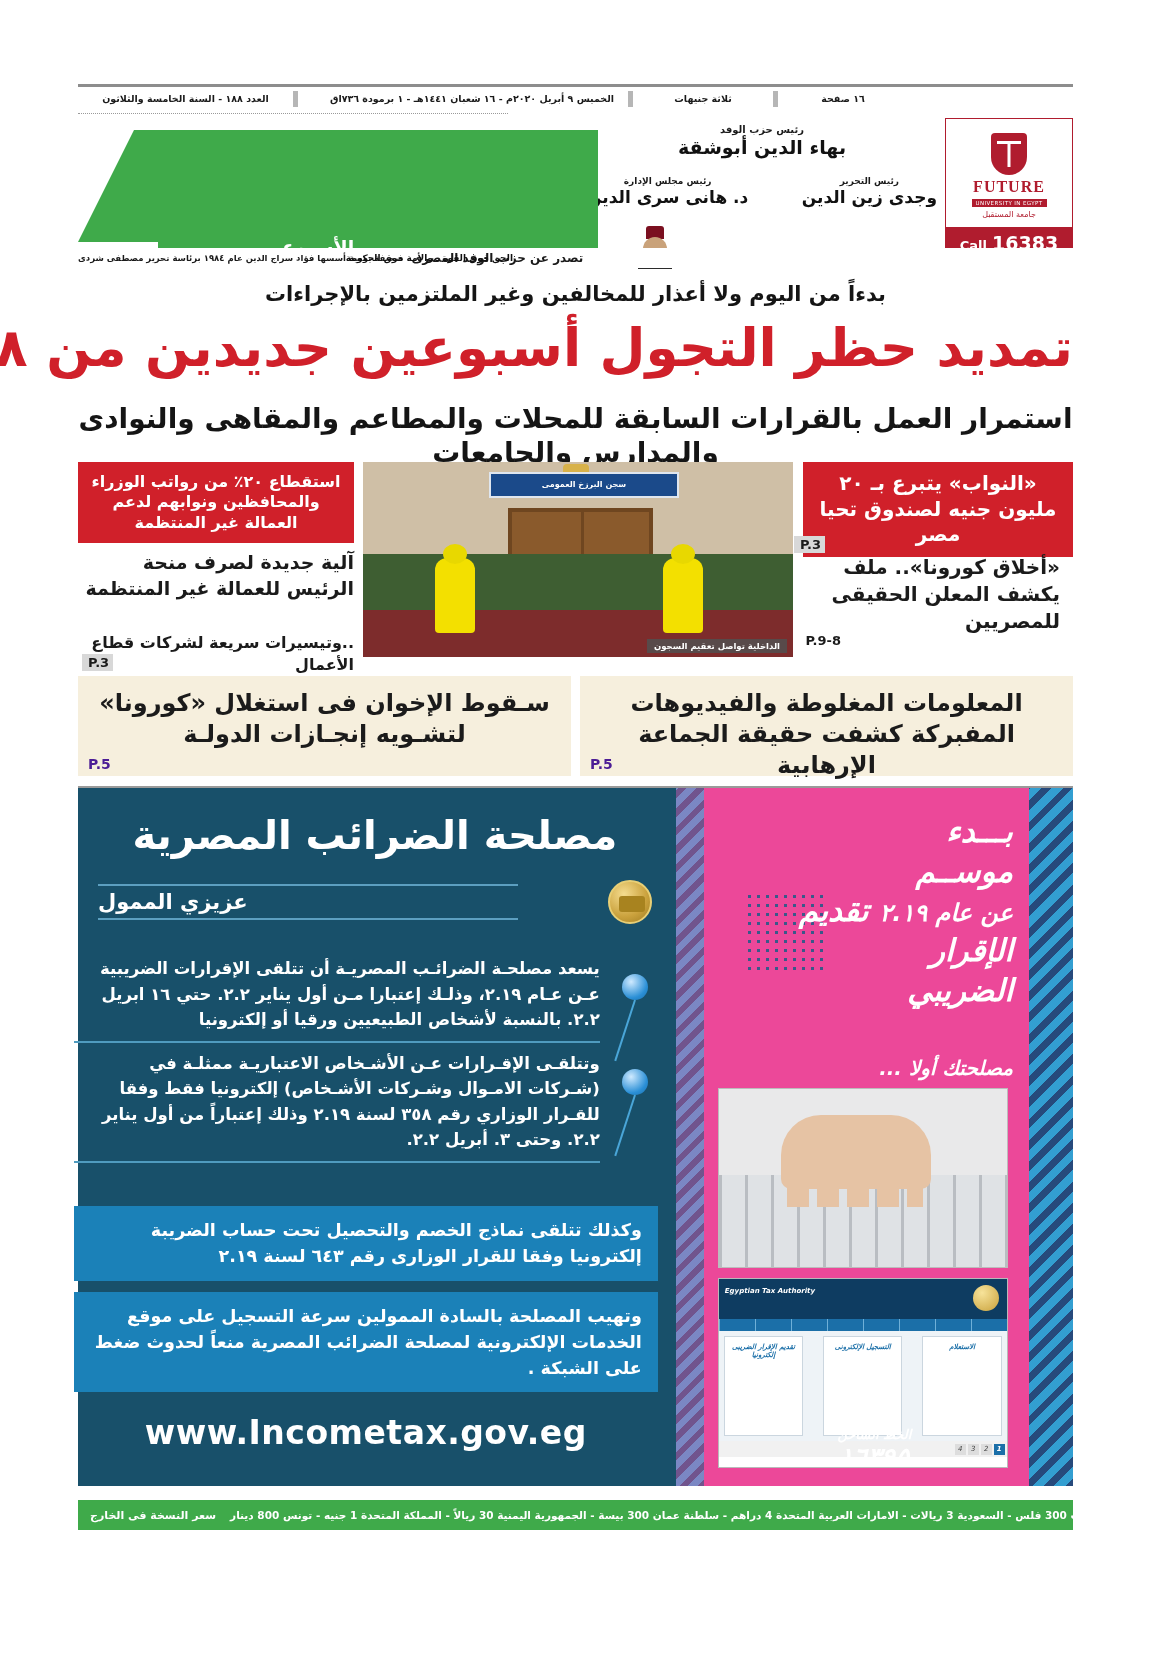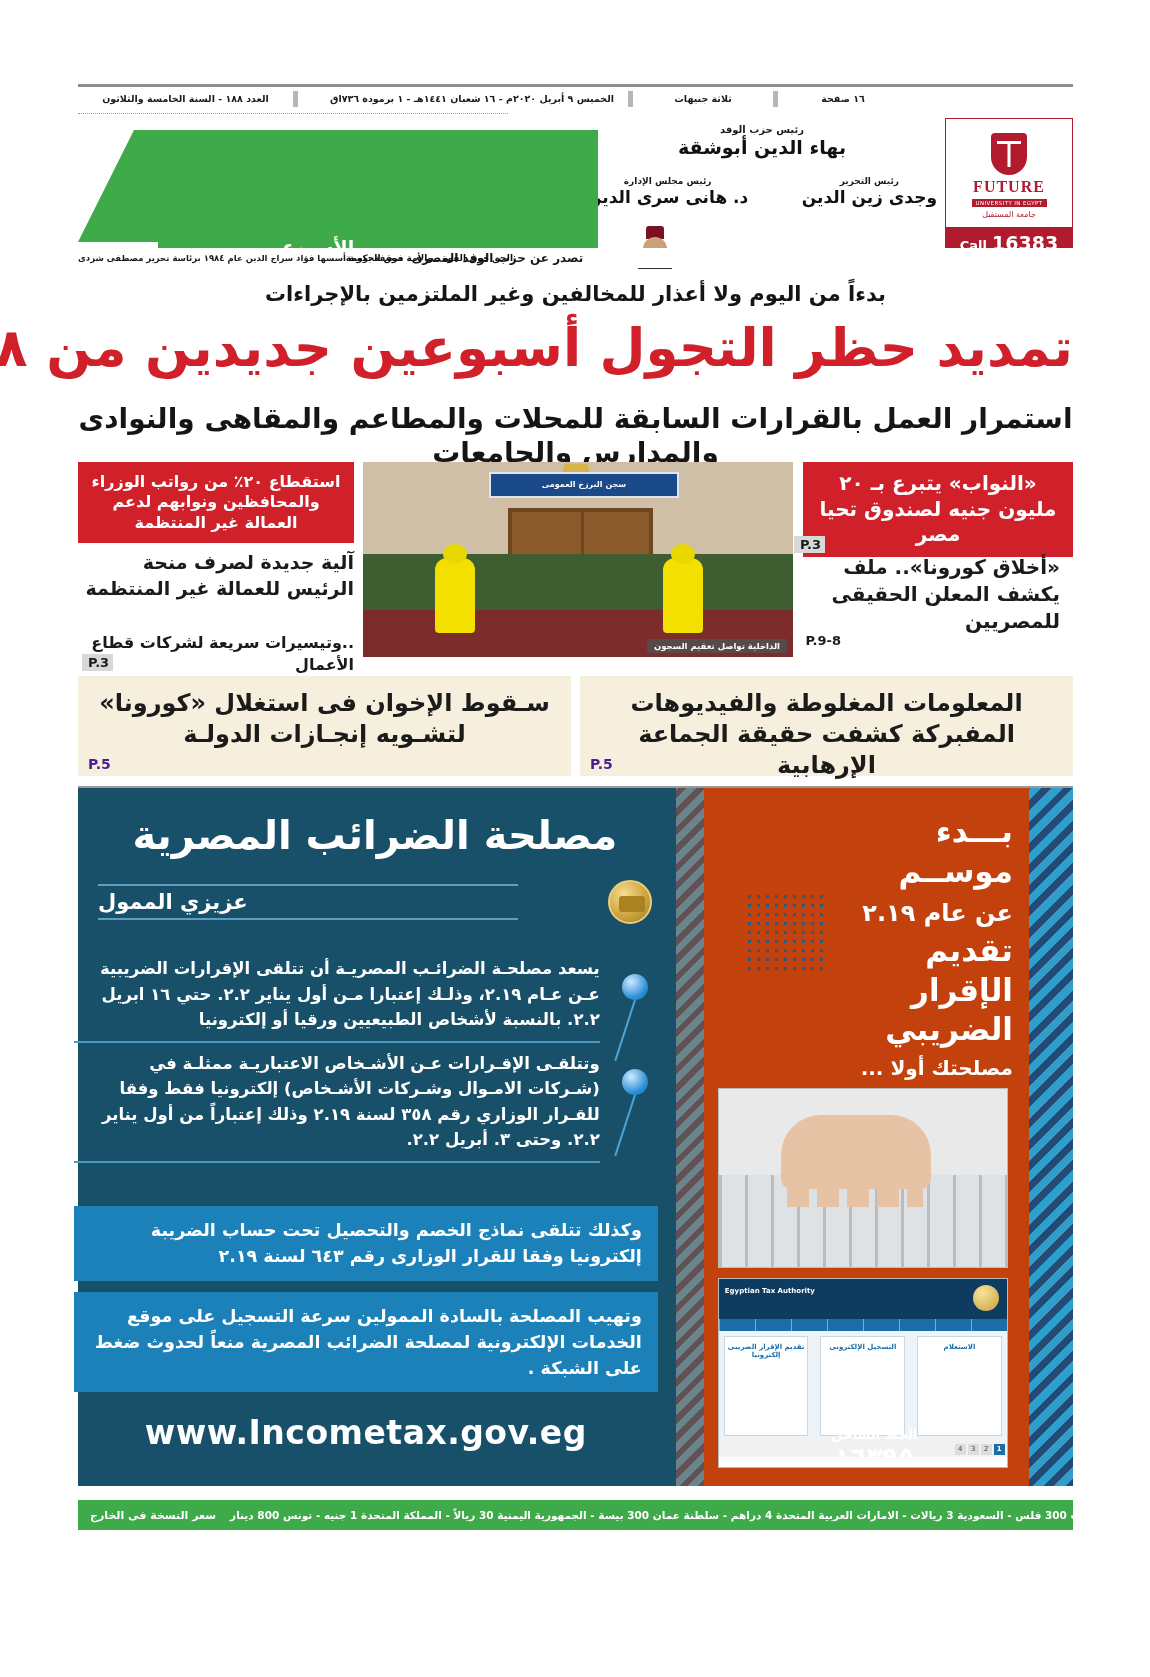--- a/index.html
+++ b/index.html
@@ -183,21 +183,21 @@
   .cream.a .pg { left:10px; }
   .cream.b .pg { left:10px; }
 
   
   .taxad {
     position:absolute; left:78px; top:786px; width:995px; height:700px;
     border-top:2px solid #9a9a9a;
     display:flex; flex-direction:row-reverse;
   }
   .tax-right { width:620px; background:#18506a; position:relative; padding:18px 22px 0 18px; }
-  .tax-left  { width:413px; background:#c2410c; position:relative; overflow:hidden;}
+  .tax-left  { width:413px; background:#ec4899; position:relative; overflow:hidden;font-style:italic;}
 
   .tax-title { font-size:40px; font-weight:bold; color:#fff; text-align:center; margin-top:6px; letter-spacing:-1px;}
   .tax-medal {
     position:absolute; right:24px; top:92px; width:44px; height:44px; border-radius:50%;
     background: radial-gradient(circle at 35% 30%, #f5dc8e, #caa13c 60%, #9e7b22);
     border:2px solid #e8cf76;
   }
   .tax-medal:after{
     content:""; position:absolute; left:9px; top:14px; width:26px; height:16px;
     background:#a8831f; border-radius:3px;
@@ -276,21 +276,21 @@
   .shot2 {
     position:absolute; left:42px; top:490px; width:290px; height:190px;
     background:#fff; border:1px solid #b9b9b9; overflow:hidden;
   }
   .s2-hdr { height:40px; background:#0e3c61; position:relative; }
   .s2-hdr .lbl{ position:absolute; left:6px; top:8px; font-size:7px; color:#fff; font-weight:bold;}
   .s2-hdr .gold{ position:absolute; right:8px; top:6px; width:26px; height:26px; border-radius:50%;
                  background: radial-gradient(circle at 35% 30%, #f7e39a, #c9a13b);}
   .s2-nav { height:12px; background:#1b6fa8; display:flex; flex-direction:row-reverse; }
   .s2-nav i{ flex:1; border-left:1px solid #6fb0d8; }
-  .s2-body{ height:110px; background:#eef3f7; display:flex; flex-direction:row-reverse; gap:12px; padding:5px; }
+  .s2-body{ height:110px; background:#eef3f7; display:flex; flex-direction:row-reverse; gap:20px; padding:5px; }
   .s2-card{ flex:1; background:#fff; border:1px solid #cbd6df; position:relative;}
   .s2-card .t{ position:absolute; left:0; right:0; top:6px; text-align:center; font-size:7px; color:#1b6fa8; font-weight:bold;}
   .s2-pager{ height:16px; background:#f1f1f1; display:flex; align-items:center; padding-left:8px; }
   .s2-pager b{ width:11px; height:11px; background:#1b6fa8; color:#fff; font-size:7px; text-align:center; line-height:11px; margin-right:2px;}
   .s2-pager s{ width:11px; height:11px; background:#ddd; color:#444; font-size:7px; text-align:center; line-height:11px; margin-right:2px; text-decoration:none;}
   .hot {
     position:absolute; left:0; right:0; bottom:14px; text-align:center; color:#fff;
   }
   .hot .h1{ font-size:13px; font-weight:bold; }
   .hot .h2{ font-size:26px; font-weight:bold; letter-spacing:1px; }

